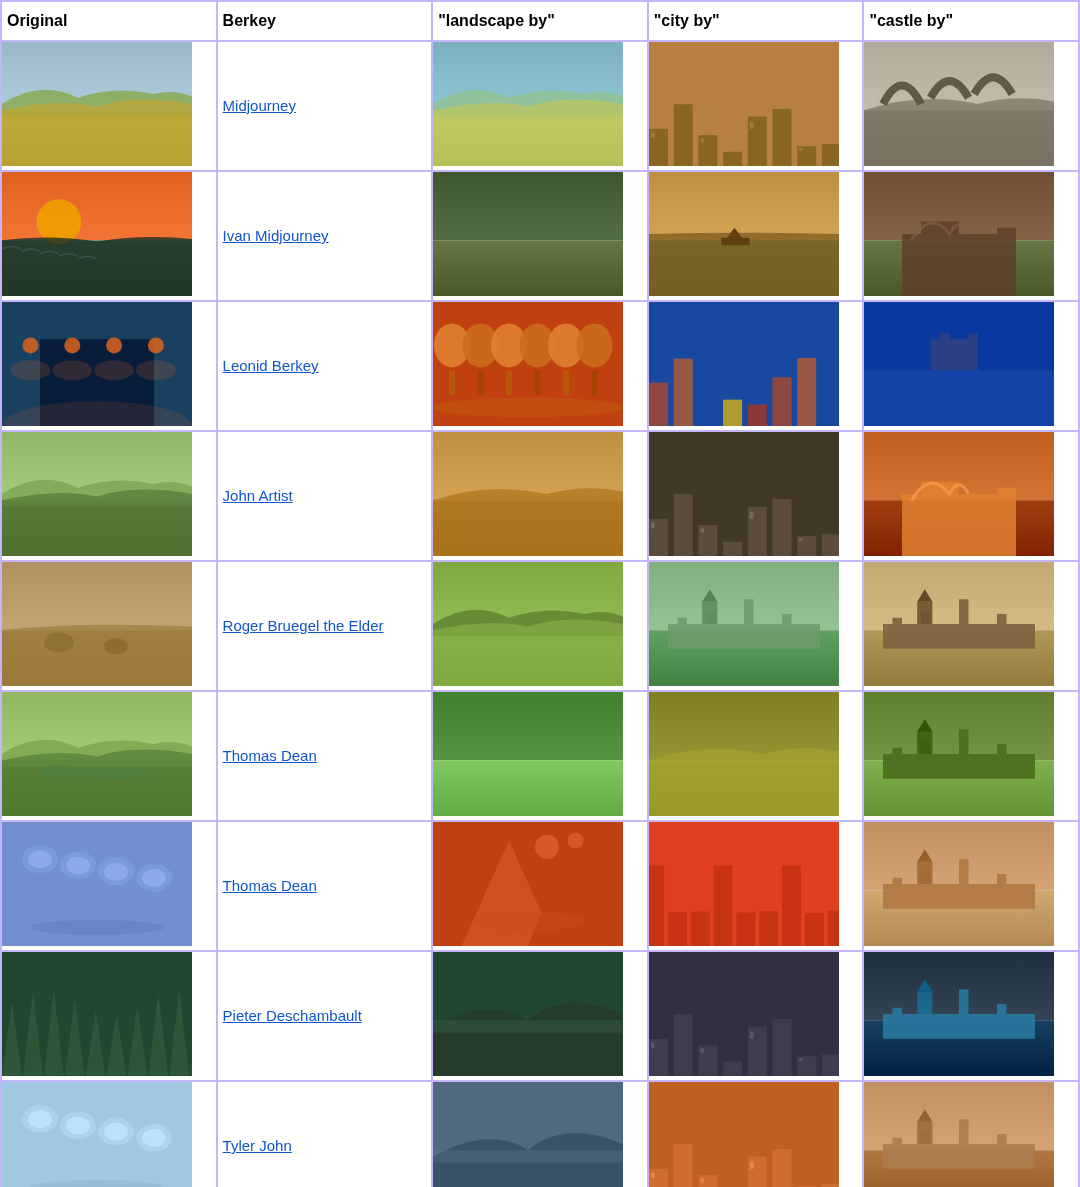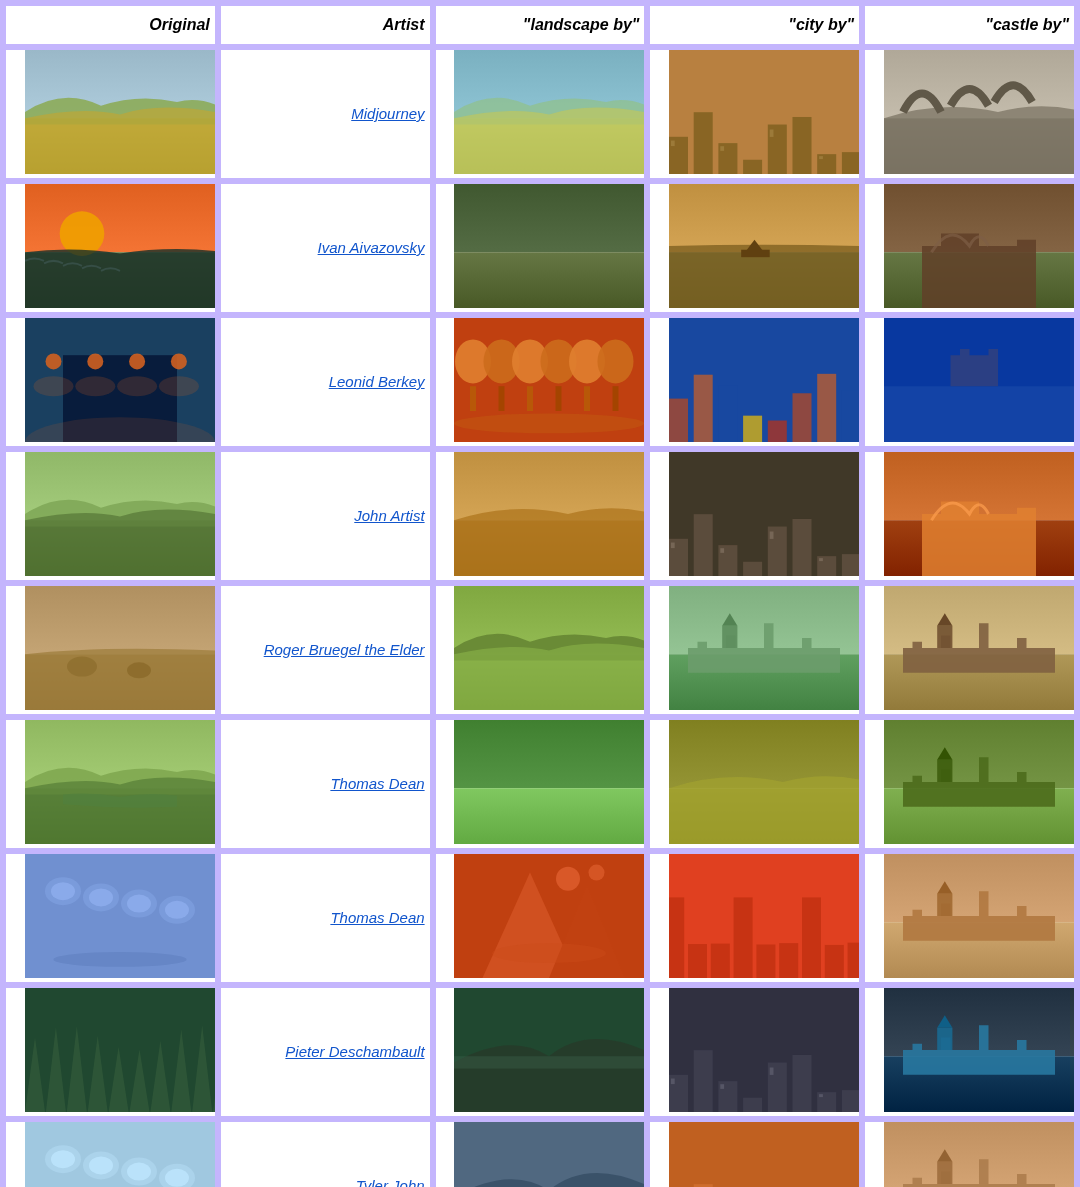--- a/index.html
+++ b/index.html
@@ -7,24 +7,23 @@
       font-family: Arial, sans-serif;
       background: #fff;
       width: 1080px;
     }
     table {
       width: 1080px;
       border-collapse: collapse;
       table-layout: fixed;
     }
     th, td {
-      border: 6px solid #c4b5fd;
-      text-align: right;
+      border: 2px solid #c4b5fd;
+      text-align: left;
       vertical-align: middle;
-      font-style: italic;
     }
     th {
       background: #fff;
       font-weight: bold;
       font-size: 16px;
       padding: 10px 5px;
       color: #000;
     }
     td {
       padding: 0;
@@ -59,21 +58,21 @@
   <colgroup>
     <col class="col-orig">
     <col class="col-artist">
     <col class="col-land">
     <col class="col-city">
     <col class="col-cast">
   </colgroup>
   <thead>
     <tr>
       <th>Original</th>
-      <th>Artist</th>
+      <th>Berkey</th>
       <th>"landscape by"</th>
       <th>"city by"</th>
       <th>"castle by"</th>
     </tr>
   </thead>
   <tbody id="table-body">
 
   <tr>
         <td class="img-cell"><svg xmlns="http://www.w3.org/2000/svg" width="190" height="124">
             <defs>
@@ -169,21 +168,21 @@
             <rect x="0" y="0" width="190" height="68.2" fill="url(#sky-1-orig)"></rect>
             <rect x="0" y="68.2" width="190" height="55.800000000000004" fill="url(#gnd-1-orig)"></rect>
             <circle cx="57" cy="49.6" r="22.32" fill="#f0a000" opacity="0.9"></circle>
             <path d="M0,68.2 Q47.5,62 95,69.44000000000001 Q142.5,62 190,66.96000000000001 L190,124 L0,124 Z" fill="#183028" opacity="0.8"></path>
             <path d="M0,76.88 Q9.5,71.92 19,76.88" stroke="#364e46" stroke-width="2" fill="none"></path>
             <path d="M19,79.36 Q28.500000000000004,74.39999999999999 38,79.36" stroke="#364e46" stroke-width="2" fill="none"></path>
             <path d="M38,81.84 Q47.5,76.88 57.00000000000001,81.84" stroke="#364e46" stroke-width="2" fill="none"></path>
             <path d="M57,84.32 Q66.5,79.35999999999999 76,84.32" stroke="#364e46" stroke-width="2" fill="none"></path>
             <path d="M76,86.8 Q85.5,81.83999999999999 95,86.8" stroke="#364e46" stroke-width="2" fill="none"></path>
           </svg></td>
-        <td class="artist-cell"><span class="artist-link">Ivan Aivazovsky</span></td>
+        <td class="artist-cell"><span class="artist-link">Ivan Midjourney</span></td>
         <td class="img-cell"><svg xmlns="http://www.w3.org/2000/svg" width="190" height="124">
             <defs>
     <linearGradient id="sky-1-land" x1="0" y1="0" x2="0" y2="1">
       <stop offset="0%" stop-color="#405830"></stop>
       <stop offset="100%" stop-color="#546c44"></stop>
     </linearGradient>
     <linearGradient id="gnd-1-land" x1="0" y1="0" x2="0" y2="1">
       <stop offset="0%" stop-color="#667744"></stop>
       <stop offset="100%" stop-color="#485926"></stop>
     </linearGradient>

